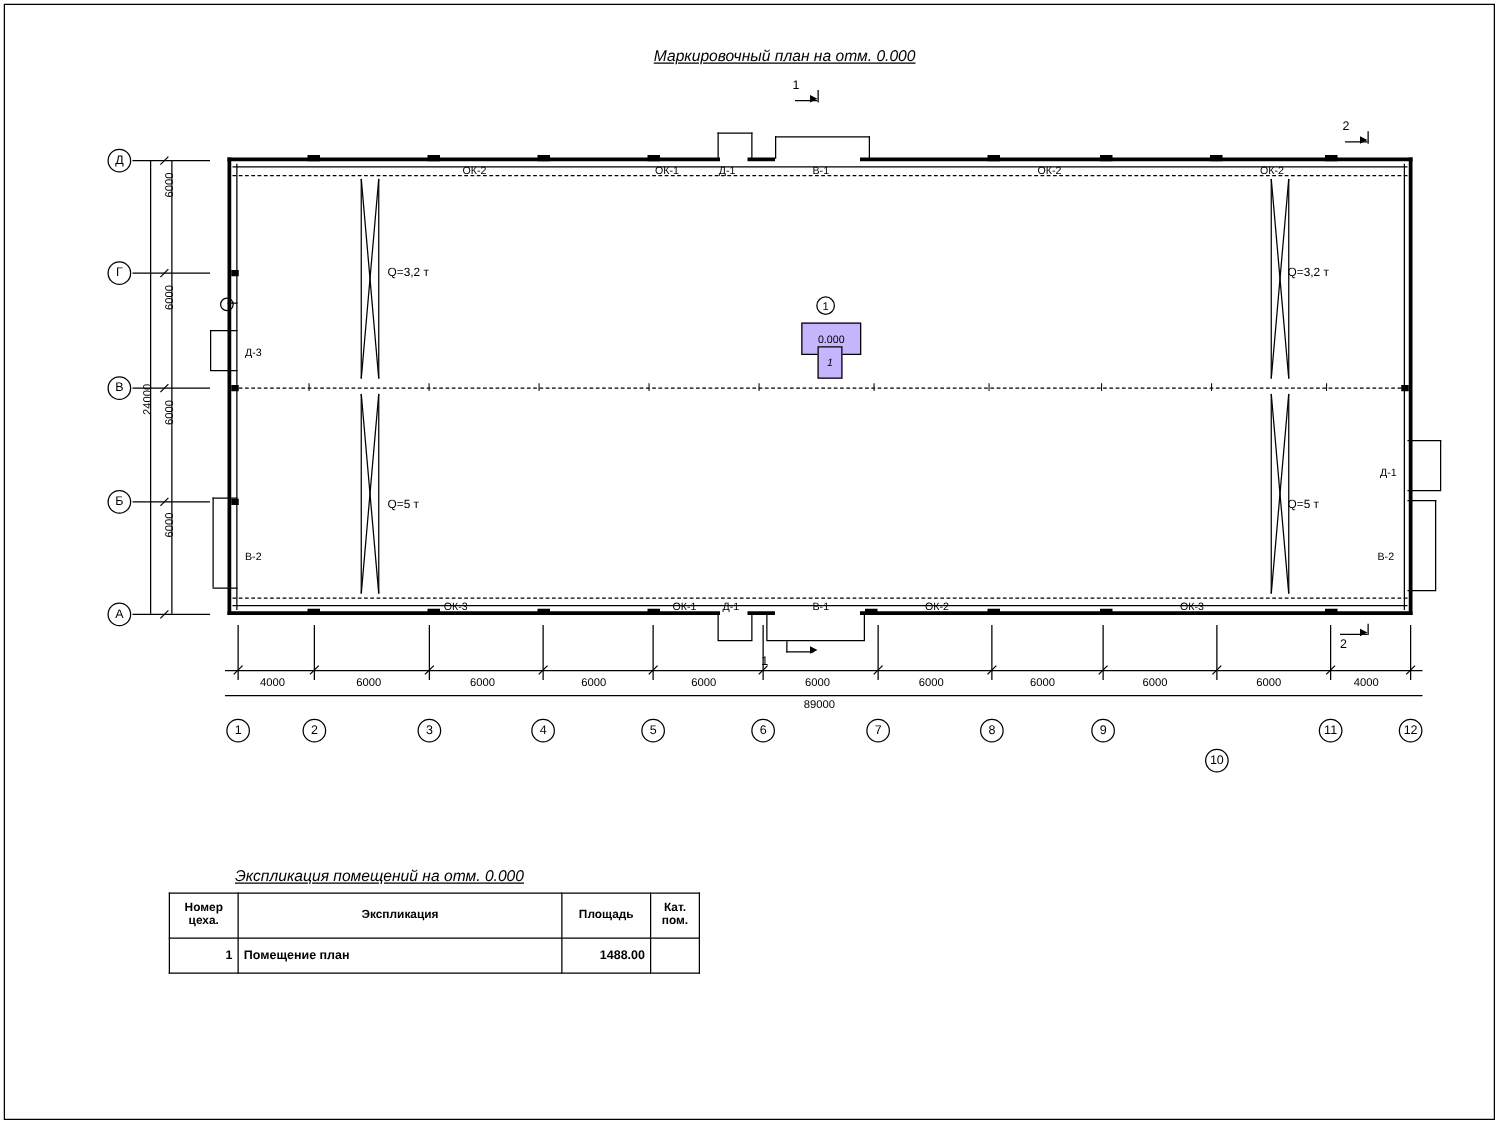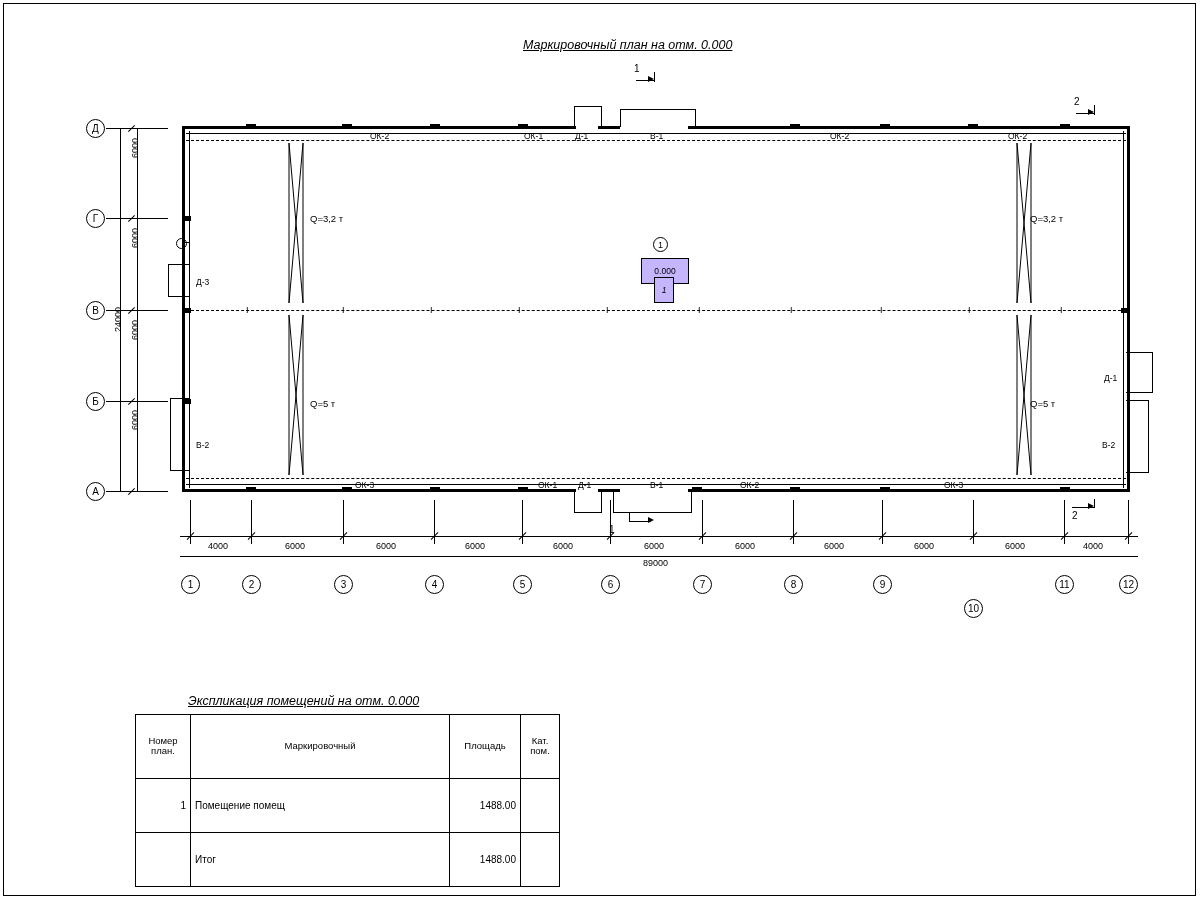--- a/index.html
+++ b/index.html
@@ -104,22 +104,22 @@
   }
 
   
   .exp-table {
     position: absolute;
     border-collapse: collapse;
     font-size: 10px;
   }
   .exp-table td, .exp-table th {
     border: 1px solid #000;
-    padding: 21px 4px;
-    font-weight: normal;
+    padding: 7px 4px;
+    font-weight: bold;
     vertical-align: middle;
   }
   .exp-table th {
     text-align: center;
     font-size: 9.5px;
     line-height: 1.1;
   }
   .c-num   { width: 46px; text-align: right; }
   .c-name  { width: 250px; text-align: left; }
   .c-area  { width: 62px; text-align: right; }
@@ -397,39 +397,33 @@
   <div class="abs bubble" style="left:1055px; top:575px;">11</div>
   <div class="abs bubble" style="left:1119px; top:575px;text-align:right;">12</div>
 
   <div class="abs title" style="left:188px; top:694px;">Экспликация помещений на отм. 0.000</div>
 
   <table class="exp-table" style="left:135px; top:714px;">
     <thead>
       <tr>
         <th class="c-num">
           <span>Номер</span><br>
-          <span>план.</span>
+          <span>цеха.</span>
         </th>
-        <th class="c-name">Маркировочный</th>
+        <th class="c-name">Экспликация</th>
         <th class="c-area">Площадь</th>
         <th class="c-cat">
           <span>Кат.</span><br>
           <span>пом.</span>
         </th>
       </tr>
     </thead>
     <tbody>
       <tr class="row-h">
         <td class="c-num">1</td>
-        <td class="c-name">Помещение помещ</td>
-        <td class="c-area">1488.00</td>
-        <td class="c-cat"></td>
-      </tr>
-      <tr class="row-h">
-        <td class="c-num"></td>
-        <td class="c-name">Итог</td>
+        <td class="c-name">Помещение план</td>
         <td class="c-area">1488.00</td>
         <td class="c-cat"></td>
       </tr>
     </tbody>
   </table>
 
 </div>
 
 </body></html>

